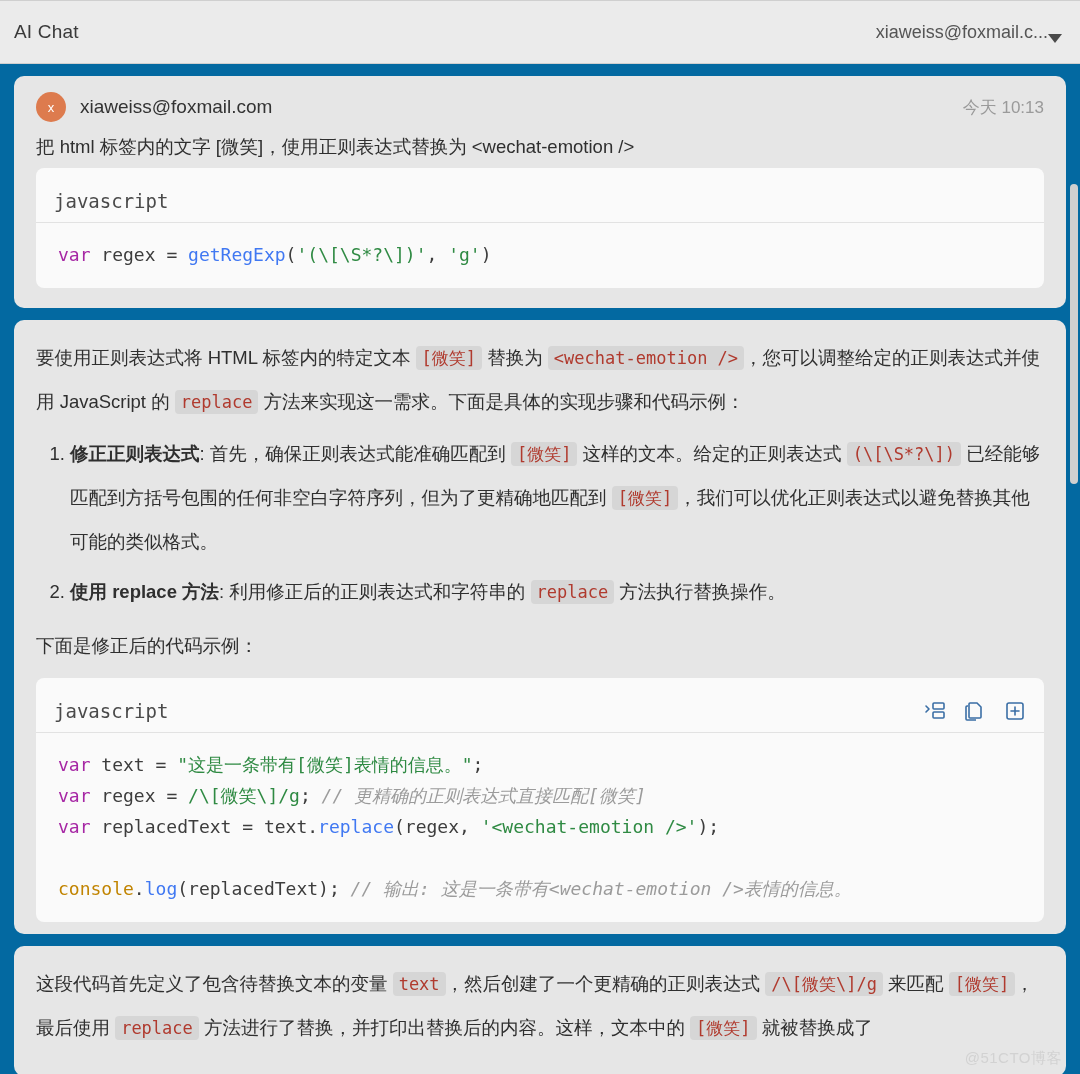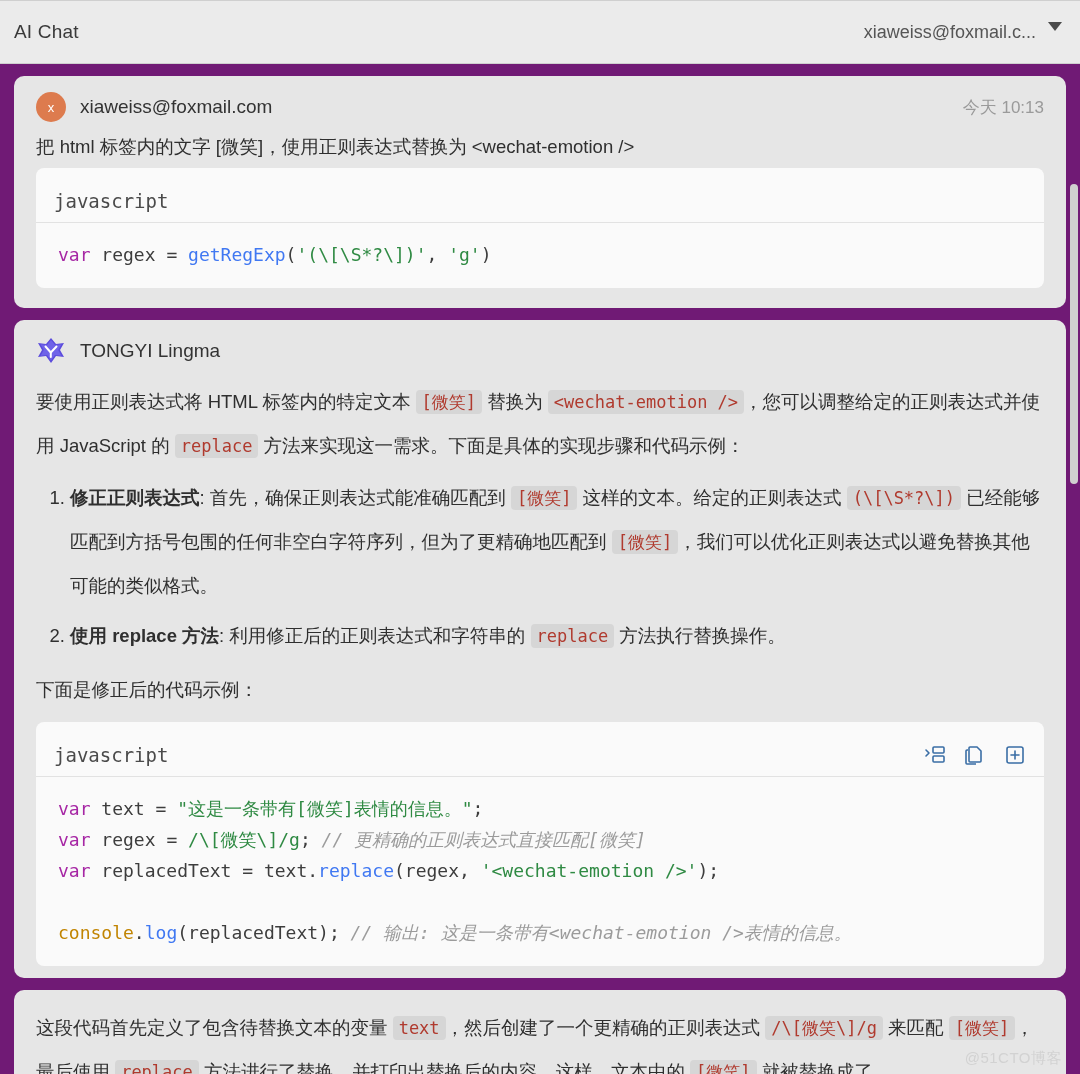--- a/index.html
+++ b/index.html
@@ -9,21 +9,21 @@
     height: 1074px;
     background: #ffffff;
     font-family: "Liberation Sans", sans-serif;
     overflow: hidden;
   }
 
   .app {
     position: relative;
     width: 1080px;
     height: 1074px;
-    background: #701a75;
+    background: #0369a1;
     display: flex;
     flex-direction: column;
   }
 
   
   .titlebar {
     height: 64px;
     min-height: 64px;
     background: #ebebeb;
     border-top: 1px solid #cfcfcf;
@@ -33,22 +33,22 @@
     justify-content: space-between;
     padding: 0 18px 0 14px;
   }
   .app-title {
     font-size: 19px;
     color: #3a3a3a;
     letter-spacing: 0.2px;
   }
   .account {
     display: flex;
-    align-items: flex-start;
-    gap: 12px;
+    align-items: flex-end;
+    gap: 0;
   }
   .account-name {
     font-size: 18px;
     color: #555555;
   }
   .caret {
     width: 0; height: 0;
     border-left: 7px solid transparent;
     border-right: 7px solid transparent;
     border-top: 9px solid #4a4a4a;
@@ -224,33 +224,20 @@
 
       <div class="codeblock">
         <div class="code-head">
           <span class="lang">javascript</span>
         </div>
         <pre class="code"><span class="kw">var</span><span> regex </span><span>= </span><span class="fn">getRegExp</span><span>(</span><span class="str">'(\[\S*?\])'</span><span>, </span><span class="str">'g'</span><span>)</span></pre>
       </div>
     </div>
 
     <div class="msg assistant">
-      <div class="msg-head">
-        <div class="who">
-          <span class="logo">
-            <svg width="30" height="30" viewBox="0 0 30 30">
-              <path d="M15 2 L20 8 L28 7 L24 14 L28 21 L20 20 L15 27 L10 20 L2 21 L6 14 L2 7 L10 8 Z" fill="#5b4bdc"></path>
-              <path d="M15 4 L19 9 L25.5 8.2 L22.2 14 L25.5 19.8 L19 19 L15 24.5 L11 19 L4.5 19.8 L7.8 14 L4.5 8.2 L11 9 Z" fill="#6f63e8"></path>
-              <path d="M9.5 10.5 L14.8 16.5 L20.5 10.5" stroke="#ffffff" stroke-width="2" fill="none" stroke-linecap="round" stroke-linejoin="round"></path>
-              <path d="M14.8 16.5 L14.8 21" stroke="#ffffff" stroke-width="2" fill="none" stroke-linecap="round"></path>
-            </svg>
-          </span>
-          <span class="who-name">TONGYI Lingma</span>
-        </div>
-      </div>
 
       <div class="para"><span>要使用正则表达式将 HTML 标签内的特定文本 </span><code class="ic">[微笑]</code><span> 替换为 </span><code class="ic">&lt;wechat-emotion /&gt;</code><span>，您可以调整给定的正则表达式并使用 JavaScript 的 </span><code class="ic">replace</code><span> 方法来实现这一需求。下面是具体的实现步骤和代码示例：</span></div>
 
       <ol class="steps">
         <li><span class="b">修正正则表达式</span><span>: 首先，确保正则表达式能准确匹配到 </span><code class="ic">[微笑]</code><span> 这样的文本。给定的正则表达式 </span><code class="ic">(\[\S*?\])</code><span> 已经能够匹配到方括号包围的任何非空白字符序列，但为了更精确地匹配到 </span><code class="ic">[微笑]</code><span>，我们可以优化正则表达式以避免替换其他可能的类似格式。</span></li>
         <li><span class="b">使用 replace 方法</span><span>: 利用修正后的正则表达式和字符串的 </span><code class="ic">replace</code><span> 方法执行替换操作。</span></li>
       </ol>
 
       <div class="para">下面是修正后的代码示例：</div>
 

